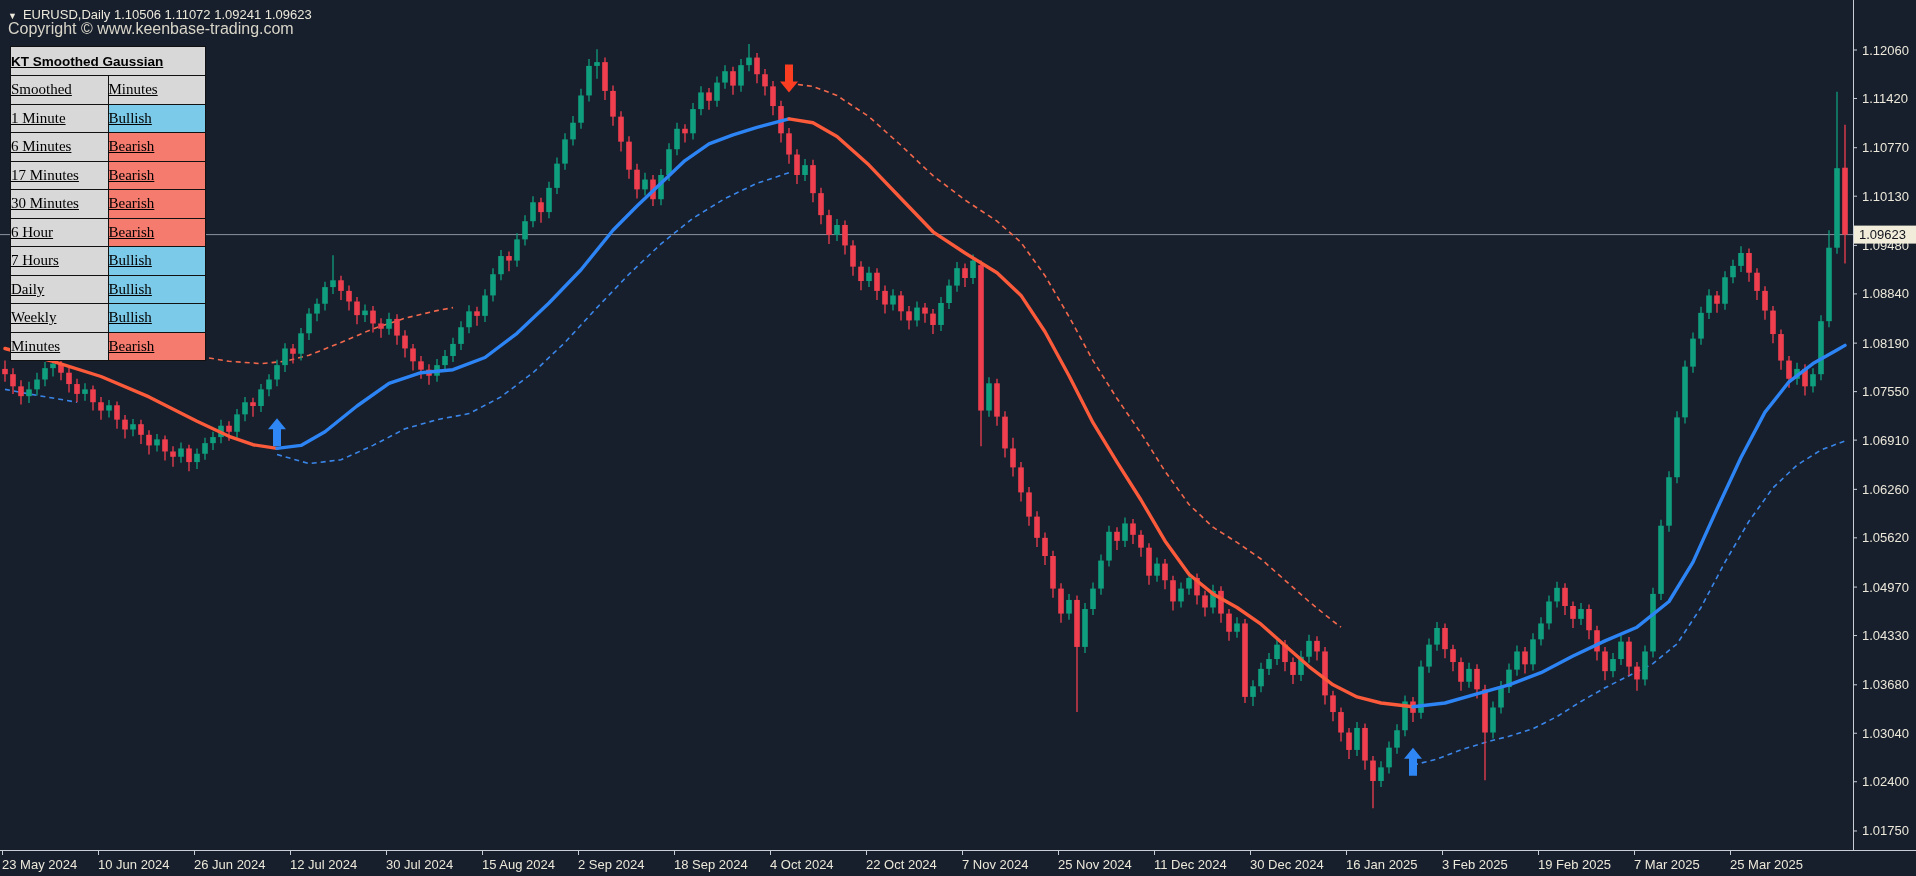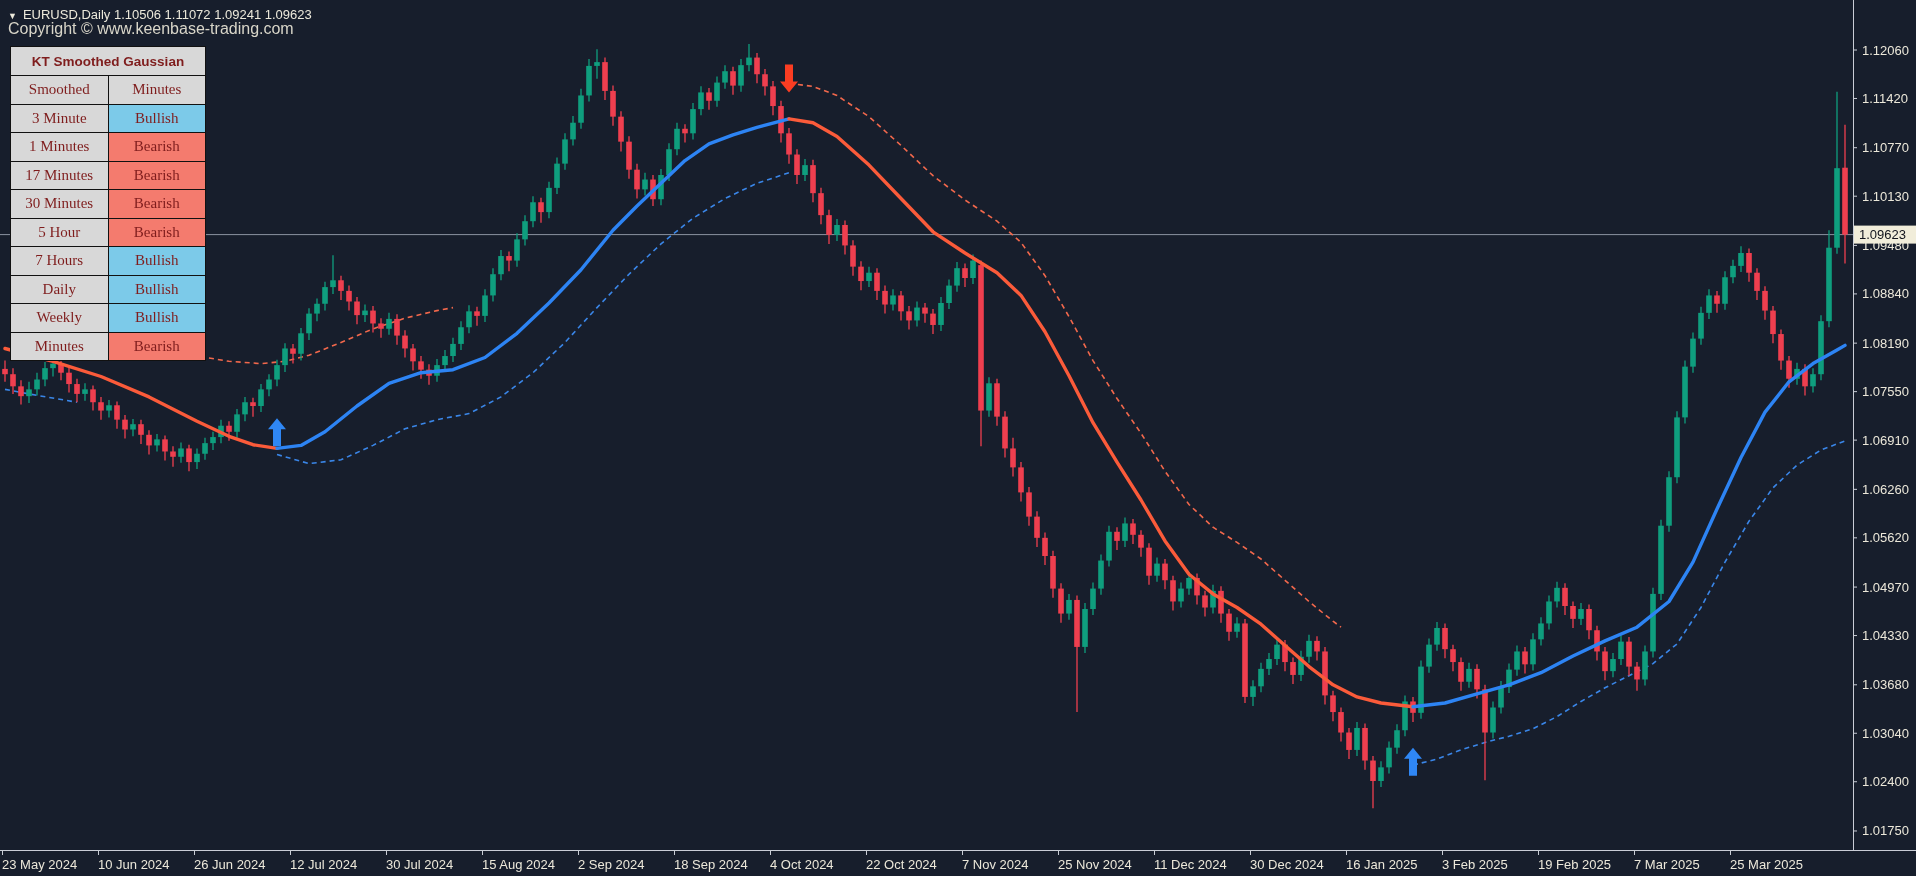--- a/index.html
+++ b/index.html
@@ -4,23 +4,23 @@
 <style>
   html,body{margin:0;padding:0;background:#10141d;}
   #stage{position:relative;width:1916px;height:876px;background:#171e2c;overflow:hidden;
          font-family:"Liberation Sans",sans-serif;}
   #chart-svg{position:absolute;left:0;top:0;}
   #titlebar{position:absolute;left:8px;top:4px;color:#ece9db;font-size:13px;line-height:21px;}
   #titlebar .caret{font-size:9px;margin-right:6px;color:#ece9db;}
   #copyright{position:absolute;left:8px;top:20px;color:#d9d6c9;font-size:16px;}
   #kt-table{position:absolute;left:10px;top:46px;width:196px;border:1px solid #111;
             border-collapse:collapse;table-layout:fixed;}
-  #kt-table td{border:1px solid #111;text-align:center;vertical-align:middle;
-               font-family:"Liberation Serif",serif;font-size:15px;color:#7f1d1d;height:27.5px;
-               background:#d8d8d8;padding:0;}
+  #kt-table td{border:1px solid #111;vertical-align:middle;
+               font-family:"Liberation Serif",serif;font-size:15px;color:#000000;height:27.5px;
+               background:#d8d8d8;padding:0;text-decoration:underline;}
   #kt-table .ttl{font-family:"Liberation Sans",sans-serif;font-weight:bold;font-size:13.5px;
                  height:28px;background:#d8d8d8;}
   .sig-bull{background:#7ccae9 !important;}
   .sig-bear{background:#f47b6e !important;margin-left:17px;}
 </style>
 </head>
 <body>
 
 <div id="stage">
   <svg id="chart-svg" width="1916" height="876" viewBox="0 0 1916 876">
@@ -599,37 +599,37 @@
   <table id="kt-table">
     <tbody id="kt-table-body">
         <tr>
           <td class="ttl" colspan="2">KT Smoothed Gaussian</td>
         </tr>
         <tr>
           <td>Smoothed</td>
           <td>Minutes</td>
         </tr>
         <tr>
-          <td>3 Minute</td>
+          <td>1 Minute</td>
           <td class="sig-bull">Bullish</td>
         </tr>
         <tr>
-          <td>1 Minutes</td>
+          <td>6 Minutes</td>
           <td class="sig-bear">Bearish</td>
         </tr>
         <tr>
           <td>17 Minutes</td>
           <td class="sig-bear">Bearish</td>
         </tr>
         <tr>
           <td>30 Minutes</td>
           <td class="sig-bear">Bearish</td>
         </tr>
         <tr>
-          <td>5 Hour</td>
+          <td>6 Hour</td>
           <td class="sig-bear">Bearish</td>
         </tr>
         <tr>
           <td>7 Hours</td>
           <td class="sig-bull">Bullish</td>
         </tr>
         <tr>
           <td>Daily</td>
           <td class="sig-bull">Bullish</td>
         </tr>

